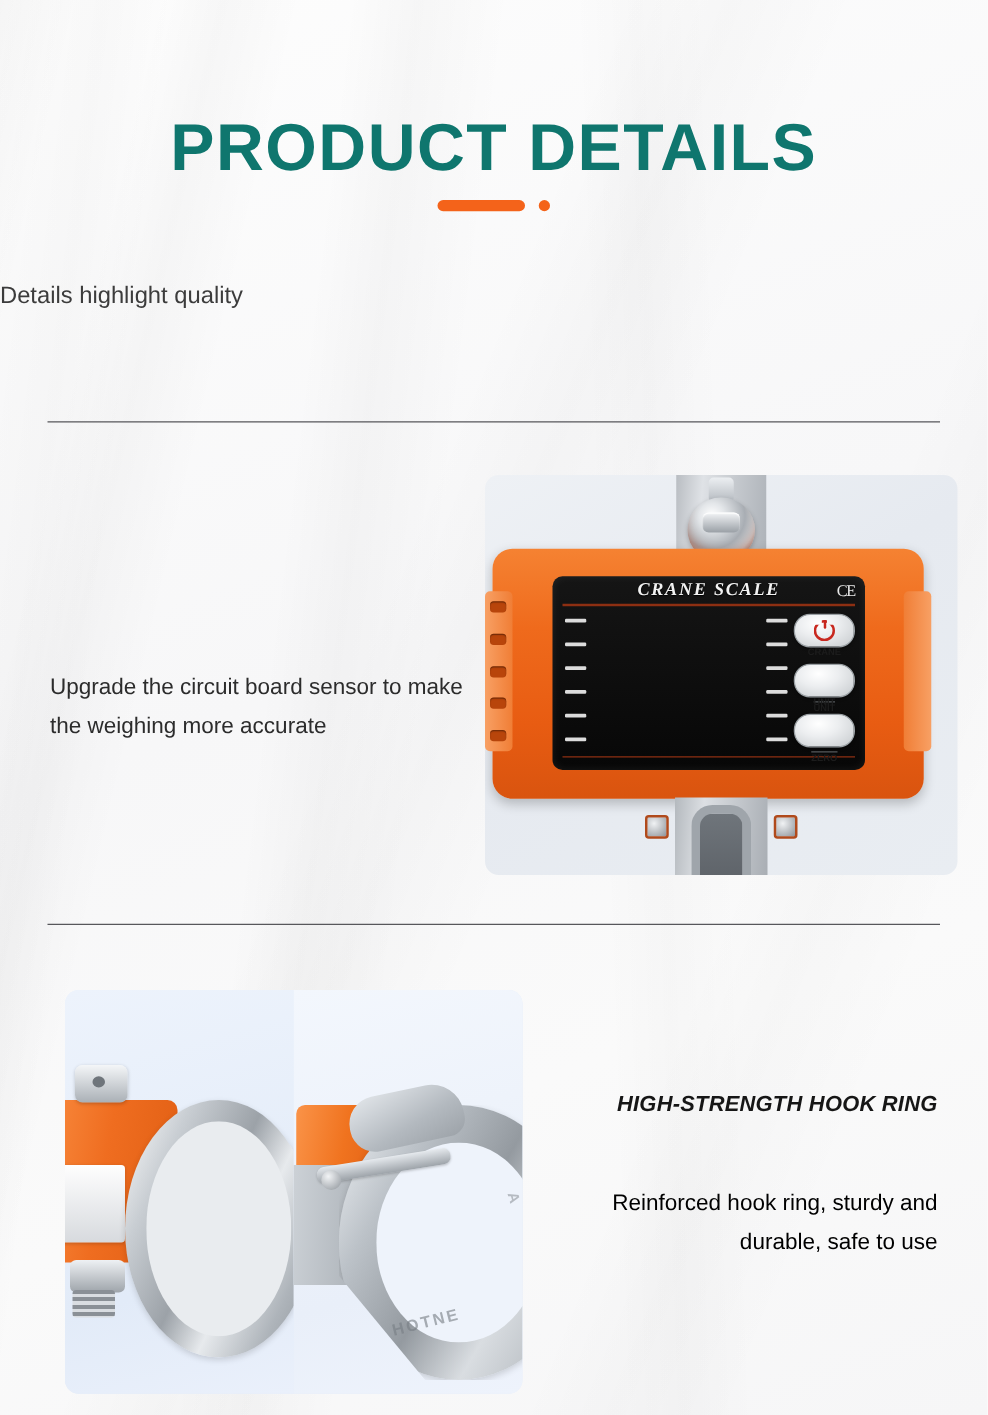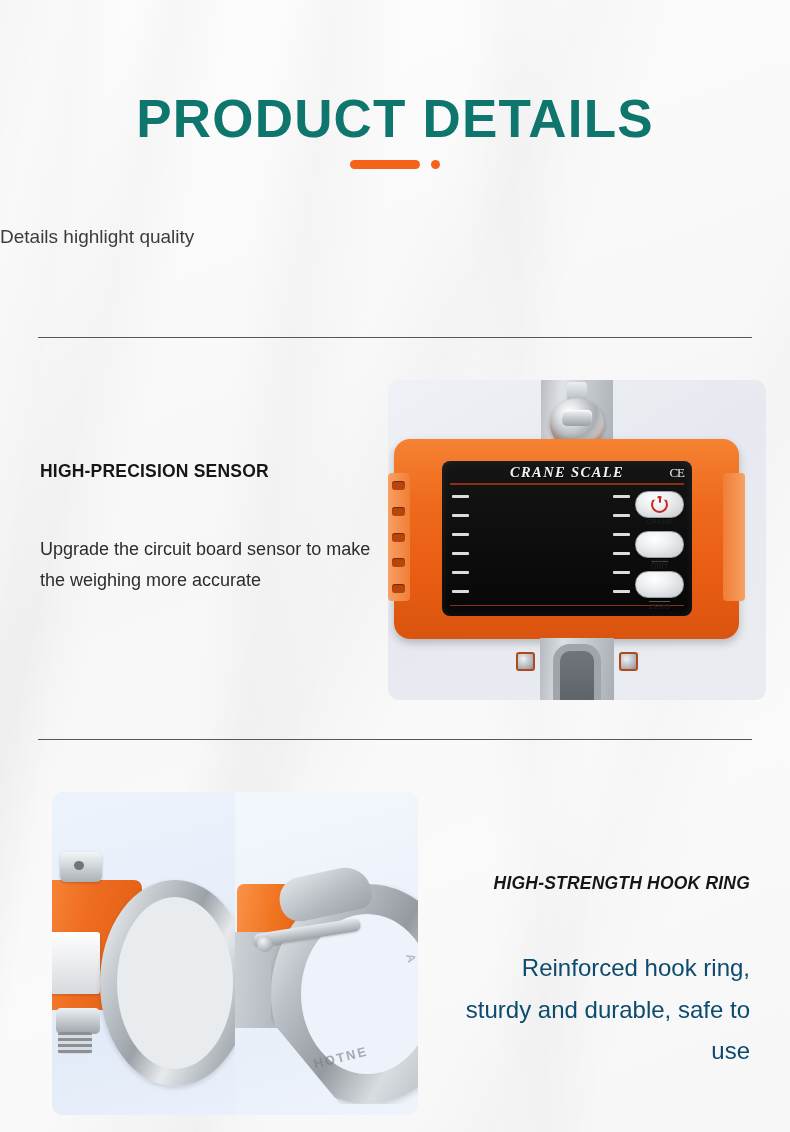--- a/index.html
+++ b/index.html
@@ -196,21 +196,21 @@
   }
   .bolt.l{left:128px;} .bolt.r{right:128px;}
 
   
   .sec2-head{
     position:absolute;right:40px;top:873px;
     font-size:17.5px;font-weight:bold;color:#161616;letter-spacing:.2px;font-style:italic;
   }
   .sec2-body{
     position:absolute;right:40px;top:947px;width:300px;
-    text-align:right;font-size:24px;color:#0c4a6e;line-height:1.73;
+    text-align:right;font-size:18px;color:#000000;line-height:1.73;
   }
 
   
   .photo-card2{
     position:absolute;left:52px;top:792px;width:366px;height:323px;
     border-radius:11px;overflow:hidden;display:flex;
     background:linear-gradient(160deg,#eaf1fb 0%,#dfe9f8 60%,#e8eefa 100%);
   }
   .half{position:relative;flex:1;height:100%;overflow:hidden;}
   .half.left{background:linear-gradient(165deg,#edf3fc 0%,#e2ebf8 70%,#eaf0fb 100%);}
@@ -324,21 +324,20 @@
 
   <div class="accent-row">
     <div class="accent-bar"></div>
     <div class="accent-dot"></div>
   </div>
 
   <div class="subtitle">Details highlight quality</div>
 
   <div class="divider one"></div>
 
-  <div class="sec1-head">HIGH-PRECISION SENSOR</div>
   <div class="sec1-body">Upgrade the circuit board sensor to make the weighing more accurate</div>
 
   <div class="photo-card">
     <div class="plate-top"></div>
     <div class="swivel-pin"></div>
     <div class="swivel"></div>
 
     <div class="scale-body">
       <div class="ribs left">
         <div class="rib"></div>

